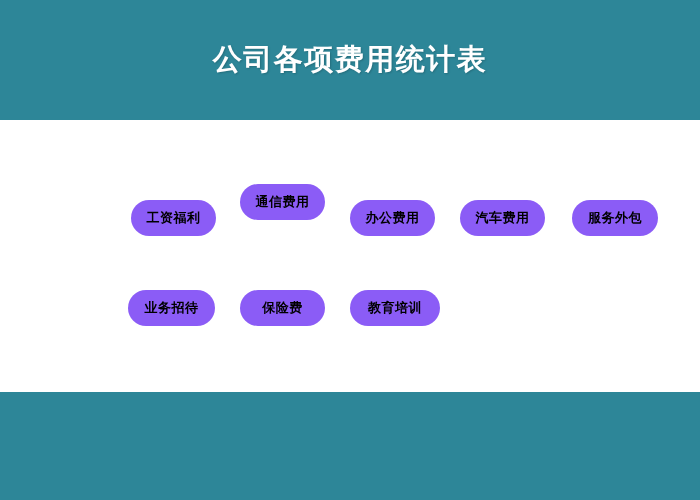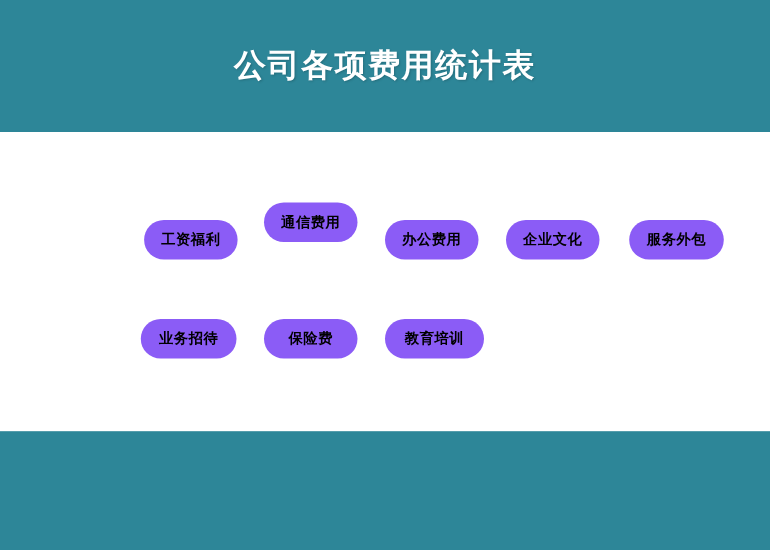--- a/index.html
+++ b/index.html
@@ -167,18 +167,18 @@
   <div class="content">
     
   </div>
 
 
   <div class="bottom-band"></div>
 
 <div class="pill" style="left: 131px; top: 200px; width: 85px;">工资福利</div>
     <div class="pill" style="left: 240px; top: 184px; width: 85px;">通信费用</div>
     <div class="pill" style="left: 350px; top: 200px; width: 85px;">办公费用</div>
-    <div class="pill" style="left: 460px; top: 200px; width: 85px;">企业文化</div>
+    <div class="pill" style="left: 460px; top: 200px; width: 85px;">汽车费用</div>
     <div class="pill" style="left: 572px; top: 200px; width: 86px;">服务外包</div>
     <div class="pill" style="left: 128px; top: 290px; width: 87px;">业务招待</div>
     <div class="pill" style="left: 240px; top: 290px; width: 85px;">保险费</div>
     <div class="pill" style="left: 350px; top: 290px; width: 90px;">教育培训</div>
   </div>
 
 </body></html>

